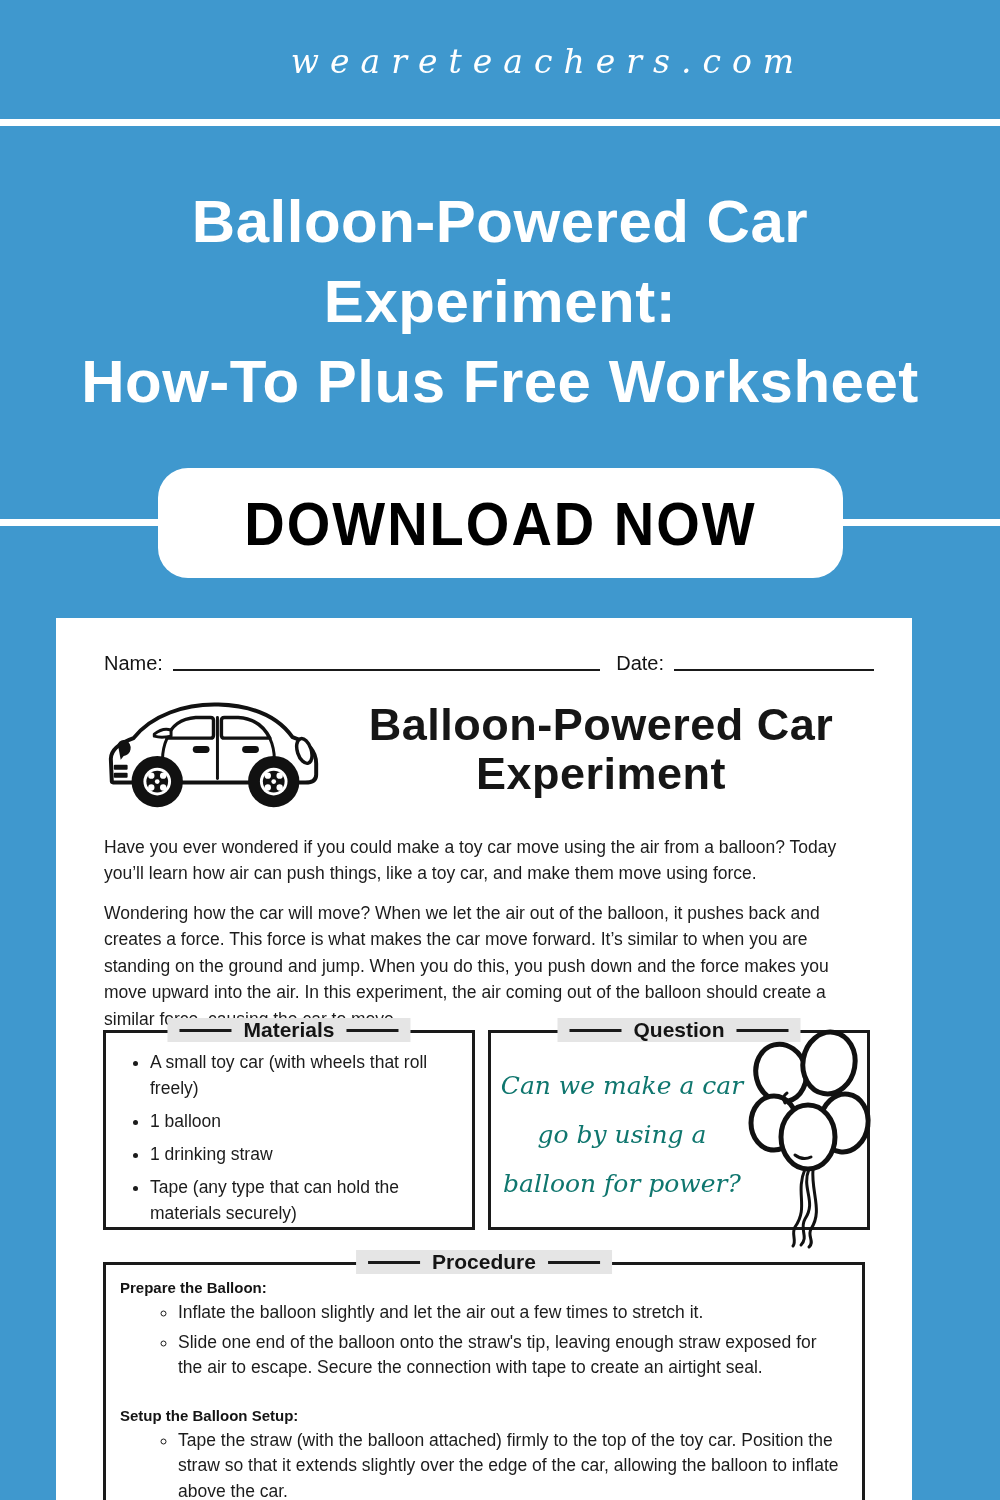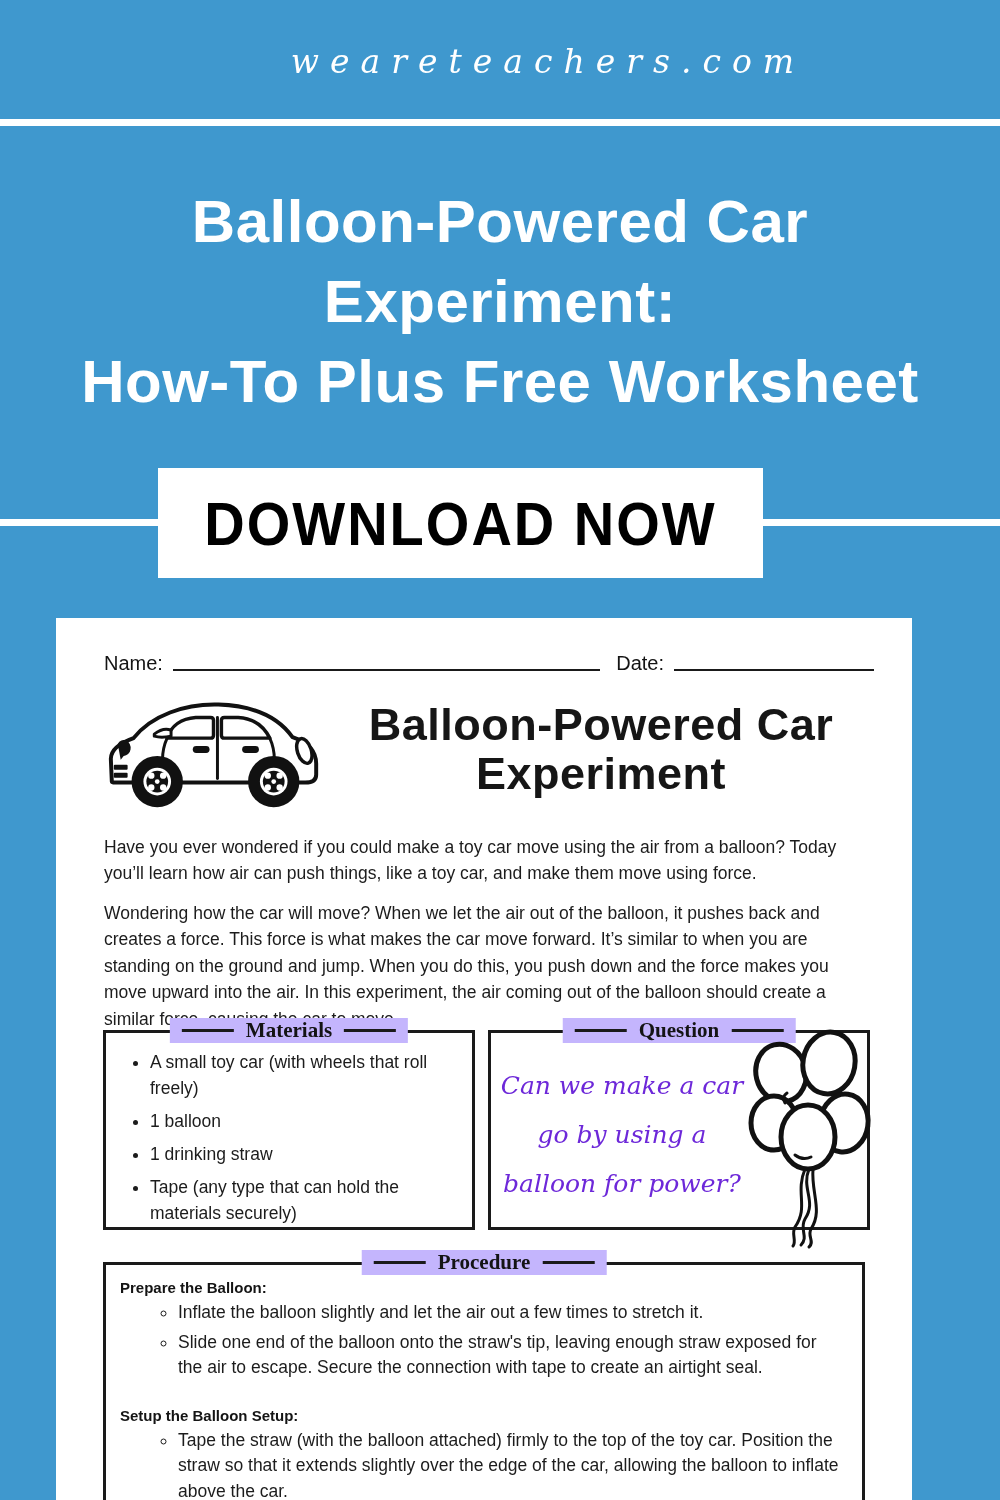--- a/index.html
+++ b/index.html
@@ -17,22 +17,22 @@
   }
   .top-divider{position:absolute;top:119px;left:0;width:1000px;height:7px;background:#ffffff;}
   
   .hero-title{
     position:absolute;top:182px;left:0;width:1000px;text-align:center;
     color:#ffffff;font-weight:bold;font-size:60px;line-height:80px;letter-spacing:0.5px;
   }
   
   .cta-line{position:absolute;top:519px;left:0;width:1000px;height:7px;background:#ffffff;}
   .cta-box{
-    position:absolute;top:468px;left:158px;width:605px;height:110px;background:#ffffff;
-    display:flex;align-items:center;justify-content:center;cursor:pointer;z-index:2;
+    position:absolute;top:468px;left:158px;width:685px;height:110px;background:#ffffff;
+    display:flex;align-items:center;justify-content:center;cursor:pointer;z-index:2;border-radius:30px;
   }
   .cta-box span{
     color:#000000;font-weight:bold;font-size:56px;letter-spacing:2px;
     transform:scaleY(1.08);white-space:nowrap;
   }
   
   .worksheet{
     position:absolute;top:618px;left:56px;width:856px;height:882px;background:#ffffff;
     color:#1e1e1e;overflow:hidden;
   }
@@ -49,32 +49,32 @@
     flex:1;text-align:center;font-weight:bold;color:#161616;
     font-size:45px;line-height:49px;letter-spacing:0.5px;
   }
   .ws-p{position:absolute;left:48px;right:42px;font-size:17.5px;line-height:26.5px;color:#1c1c1c;}
   .ws-p1{top:198px;}
   .ws-p2{top:264px;}
   
   .box{position:absolute;border:3px solid #1a1a1a;background:#ffffff;box-sizing:border-box;}
   .box-title{
     position:absolute;top:-15px;left:50%;transform:translateX(-50%);
-    background:#c4b5fd;padding:0 12px;display:flex;align-items:center;gap:12px;
-    font-weight:bold;font-size:21px;color:#141414;white-space:nowrap;font-family:Liberation Serif, serif;
+    background:#e5e5e5;padding:0 12px;display:flex;align-items:center;gap:12px;
+    font-weight:bold;font-size:21px;color:#141414;white-space:nowrap;
   }
   .box-title::before,.box-title::after{content:"";width:52px;height:3px;background:#1a1a1a;}
   .materials-box{top:412px;left:47px;width:372px;height:200px;}
   .materials-box ul{margin:16px 0 0 0;padding:0 10px 0 44px;list-style:disc;}
   .materials-box li{font-size:17.5px;line-height:26px;margin-bottom:7px;color:#1c1c1c;}
   .question-box{top:412px;left:432px;width:382px;height:200px;}
   .question-text{
     position:absolute;top:28px;left:6px;width:250px;text-align:center;
     font-family:"DejaVu Serif", serif;font-style:italic;
-    font-size:25px;line-height:49px;color:#6d28d9;
+    font-size:25px;line-height:49px;color:#0f766e;
   }
   .balloons-art{position:absolute;top:-18px;right:-8px;width:128px;height:236px;overflow:visible;}
   .procedure-box{top:644px;left:47px;width:762px;height:400px;}
   .proc-heading{font-weight:bold;font-size:15px;color:#141414;margin:14px 0 4px 14px;}
   .proc-heading.second{margin-top:26px;}
   .procedure-box ul{margin:0;padding:0 20px 0 72px;list-style:circle;}
   .procedure-box li{font-size:17.5px;line-height:25.5px;color:#1c1c1c;margin-bottom:4px;}
 </style>
 </head>
 <body>

